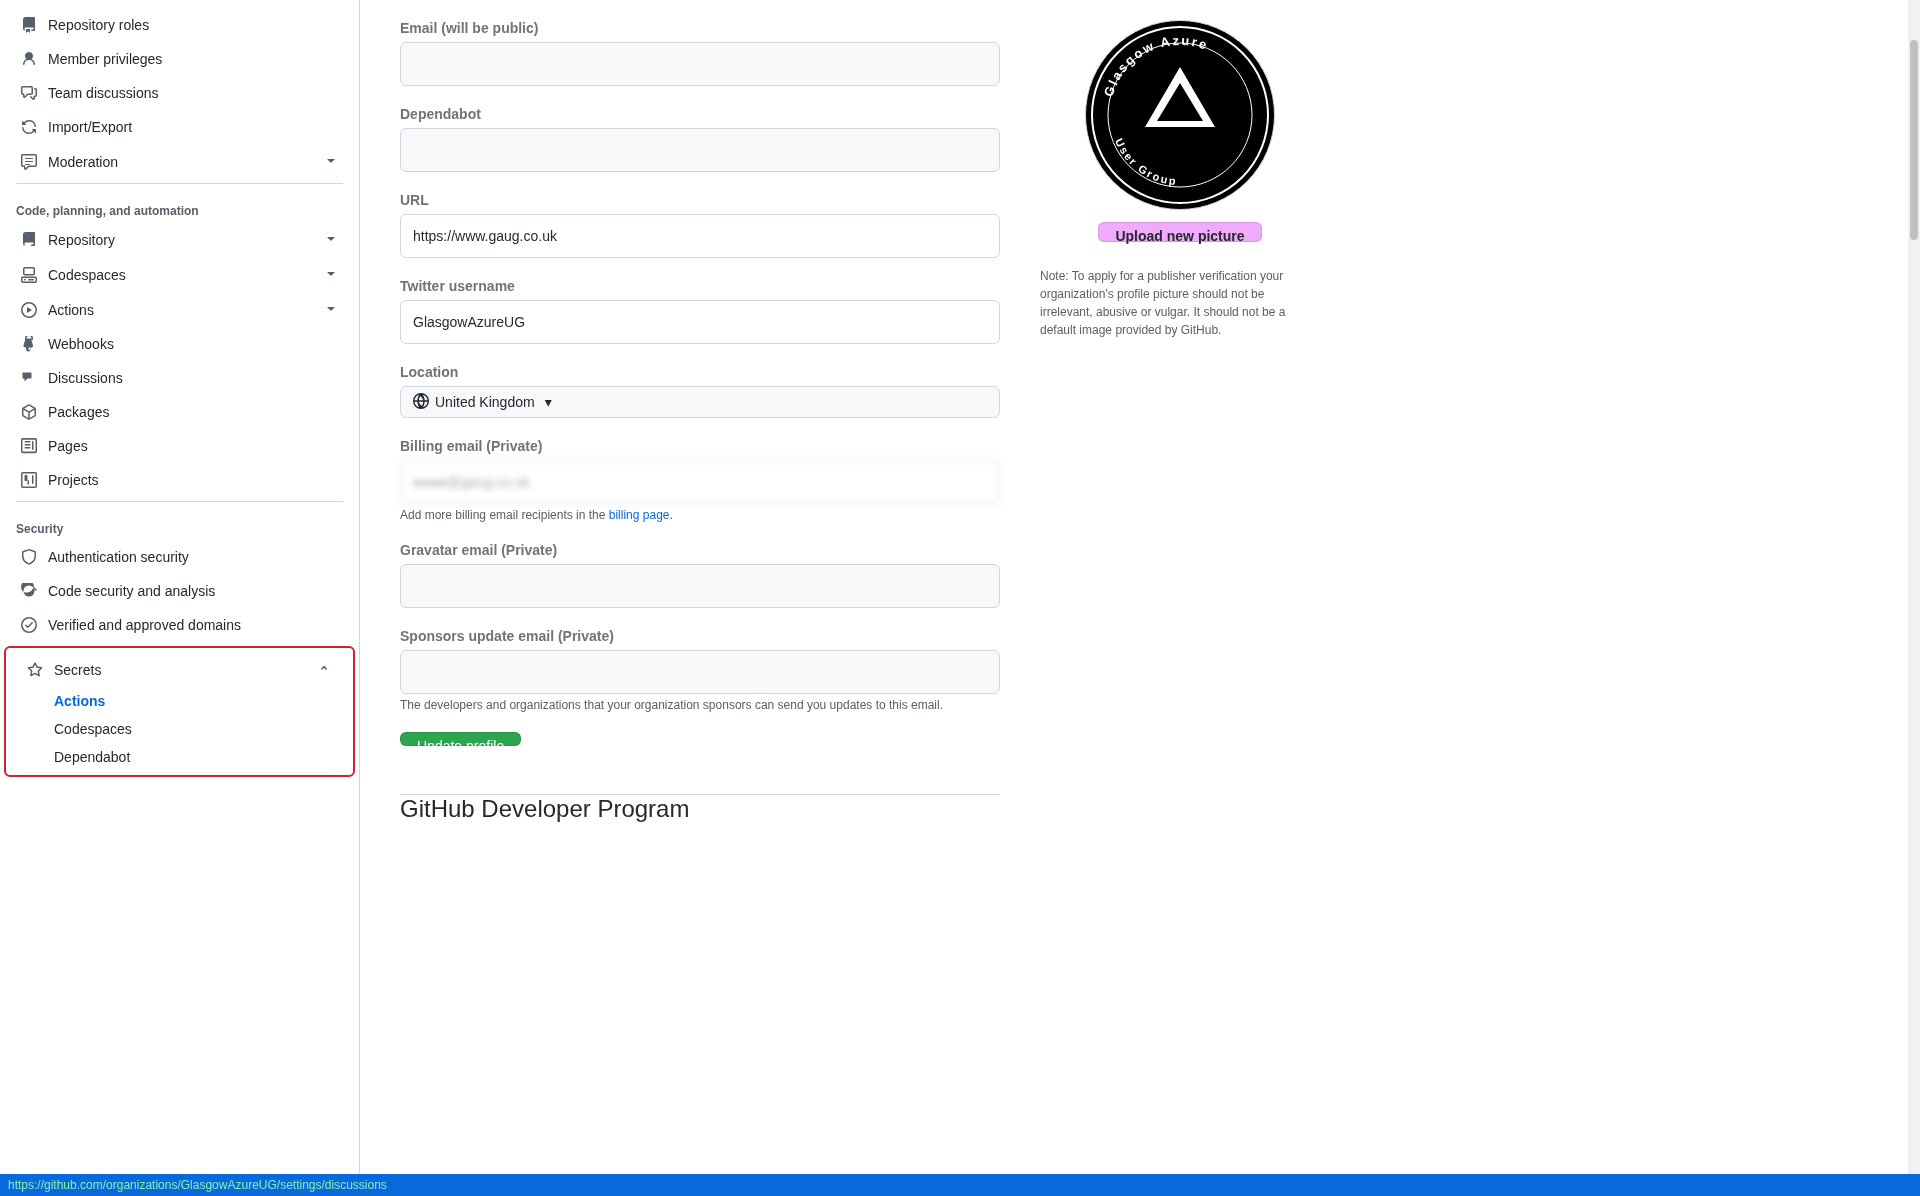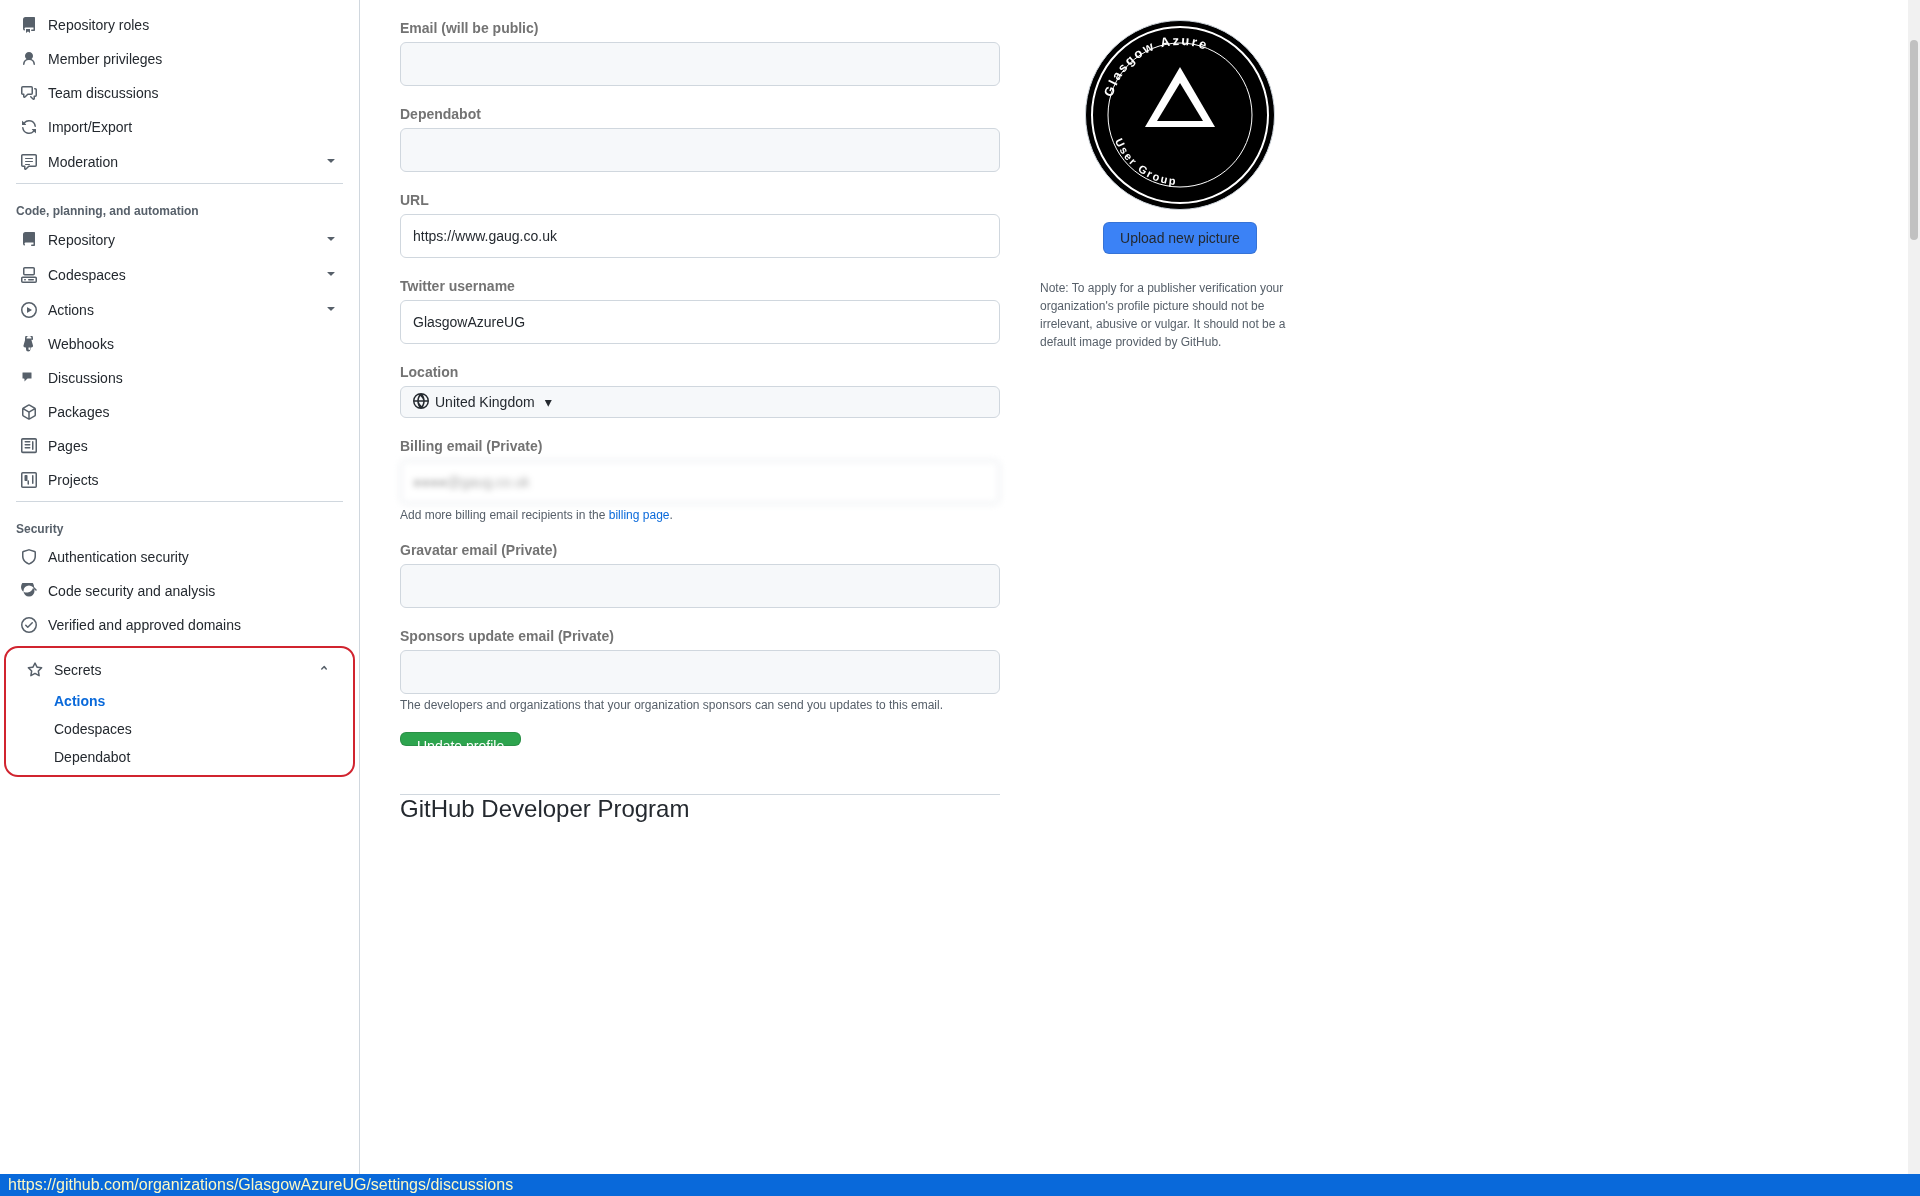--- a/index.html
+++ b/index.html
@@ -71,21 +71,21 @@
       cursor: pointer;
       color: #24292f;
       font-size: 14px;
       border-radius: 6px;
       margin: 0 4px;
     }
     .sidebar-sub-item.active { font-weight: 600; color: #0969da; }
 
     .secrets-box {
       border: 2px solid #d1242f;
-      border-radius: 14px;
+      border-radius: 6px;
       margin: 4px 4px;
       padding: 4px 0;
     }
 
     
     .main-content {
       flex: 1;
       overflow-y: auto;
       padding: 0 40px 40px 40px;
     }
@@ -207,29 +207,29 @@
       border-radius: 50%;
       background: #000000;
       display: flex;
       align-items: center;
       justify-content: center;
       flex-direction: column;
       position: relative;
     }
 
     .upload-btn {
-      background: #3b82f6;
+      background: #f0abfc;
       color: #24292f;
       border: 1px solid rgba(27, 31, 36, 0.15);
       border-radius: 6px;
       padding: 5px 16px;
       font-size: 14px;
-      font-weight: 400;
+      font-weight: 700;
       cursor: pointer;
-      height: 32px;
+      height: 20px;
     }
 
     .logo-note {
       font-size: 12px;
       color: #57606a;
       line-height: 1.5;
       margin-top: 13px;
     }
 
     .divider {
@@ -239,22 +239,22 @@
     }
 
     
     .status-bar {
       position: fixed;
       bottom: 0;
       left: 0;
       right: 0;
       height: 22px;
       background: #0969da;
-      color: #fef9c3;
-      font-size: 16px;
+      color: #86efac;
+      font-size: 12px;
       padding: 0 8px;
       display: flex;
       align-items: center;
       z-index: 100;
     }
 
     
     .scroll-indicator {
       position: fixed;
       right: 0;

